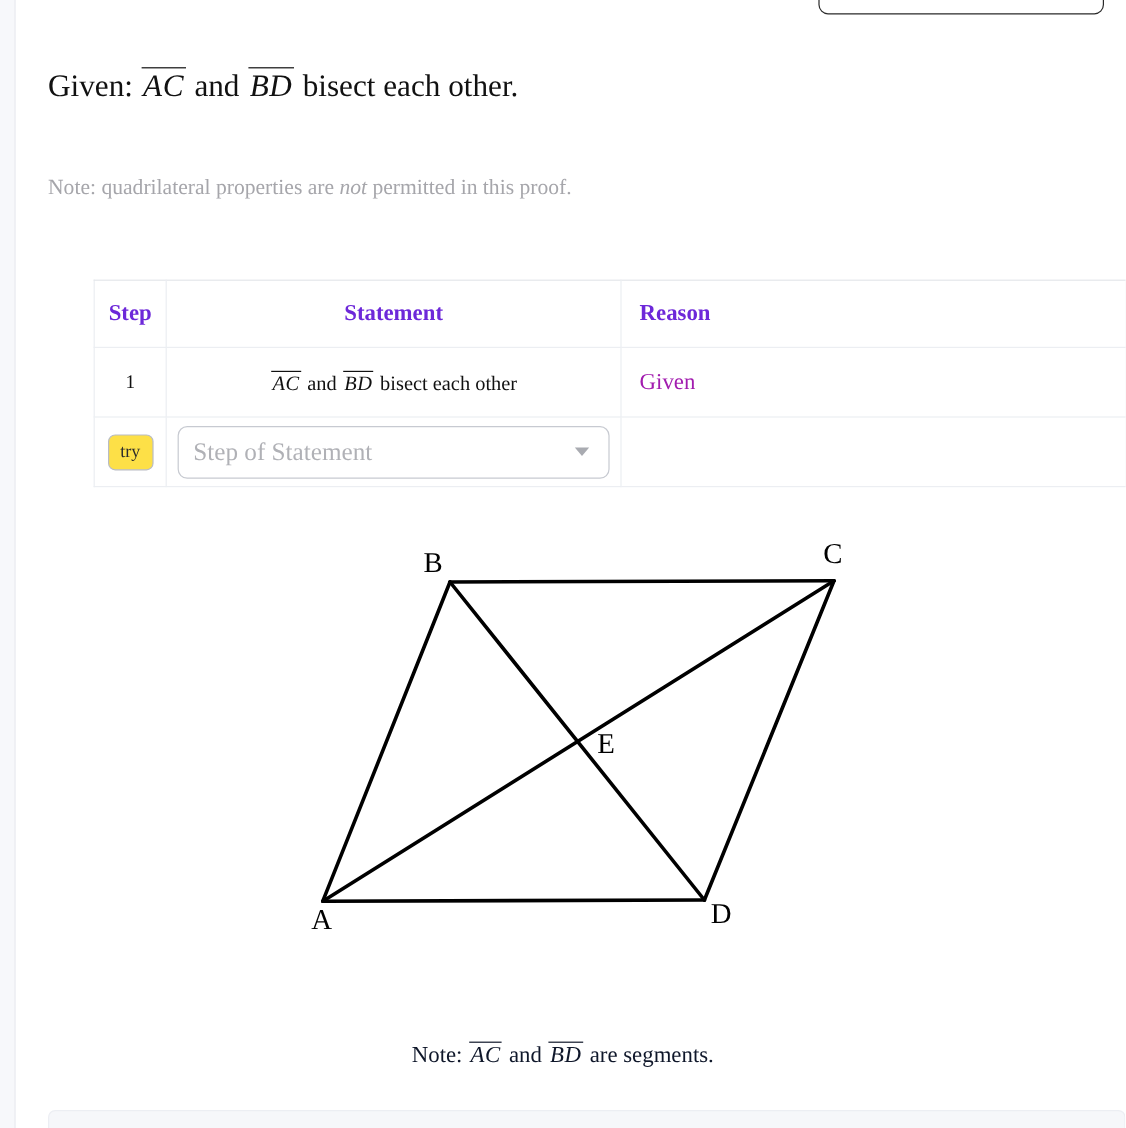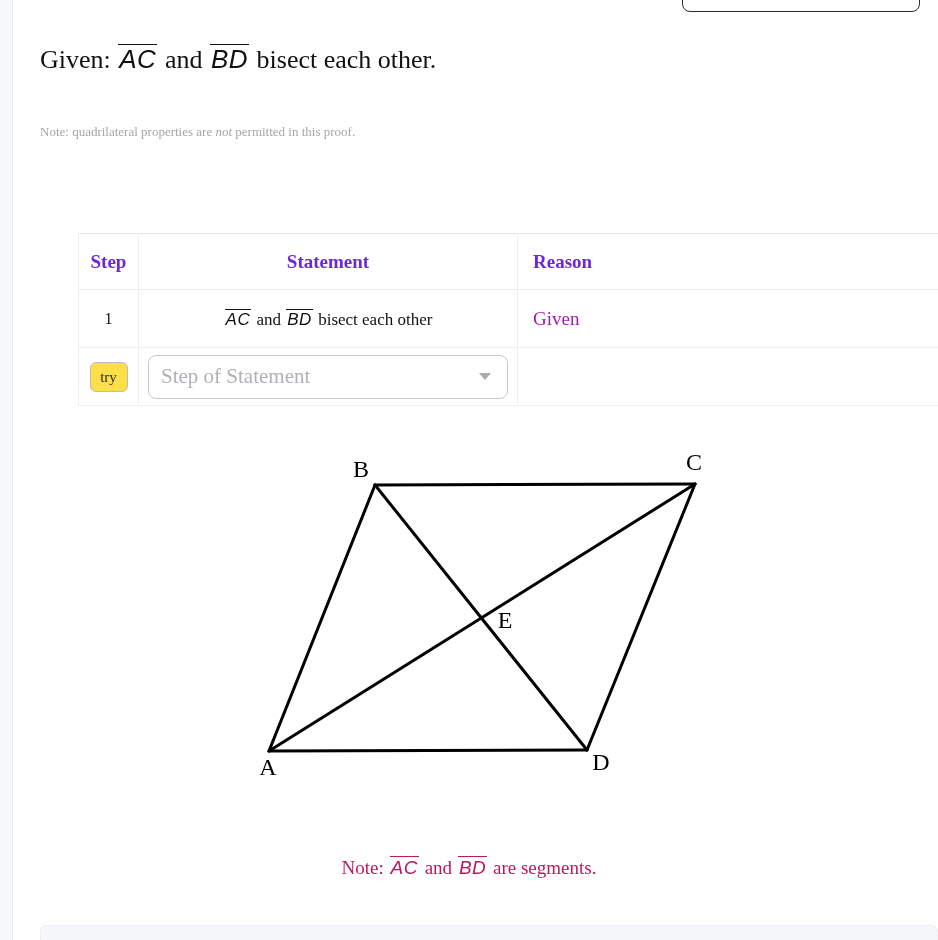--- a/index.html
+++ b/index.html
@@ -68,34 +68,34 @@
   .line-given, .line-prove {
     font-size: 26px;
     line-height: 34px;
     color: #111111;
     white-space: nowrap;
   }
   .line-given { margin-bottom: 44px; }
   .line-prove { margin-bottom: 26px; }
 
   .note {
-    font-size: 13px;
+    font-size: 18px;
     color: #a6a6ab;
     line-height: 22px;
     white-space: nowrap;
   }
   .note .it { font-style: italic; }
 
   
   .seg {
     font-style: italic;
-    font-family: Liberation Sans, sans-serif;
+    font-family: Liberation Serif, serif;
     border-top: 1.4px solid currentColor;
     padding: 1px 1px 0 1px;
-    margin: 4px 1px;
+    margin: 16px 1px;
     display: inline-block;
     line-height: 1.05;
     letter-spacing: 0.5px;
   }
   .cong {
     font-style: normal;
     padding: 0 4px;
     font-family: "DejaVu Sans", sans-serif;
     font-size: 0.86em;
     position: relative;
@@ -202,21 +202,21 @@
     width: 938px;
     height: 360px;
   }
   .fig-note {
     position: absolute;
     left: 0;
     top: 852px;
     width: 938px;
     text-align: center;
     font-size: 19px;
-    color: #be185d;
+    color: #0f172a;
   }
 </style>
 </head>
 <body>
 
 <div class="left-strip"></div>
 <div class="left-rule"></div>
 <div class="top-cut-control"></div>
 <div class="bottom-panel"></div>
 

